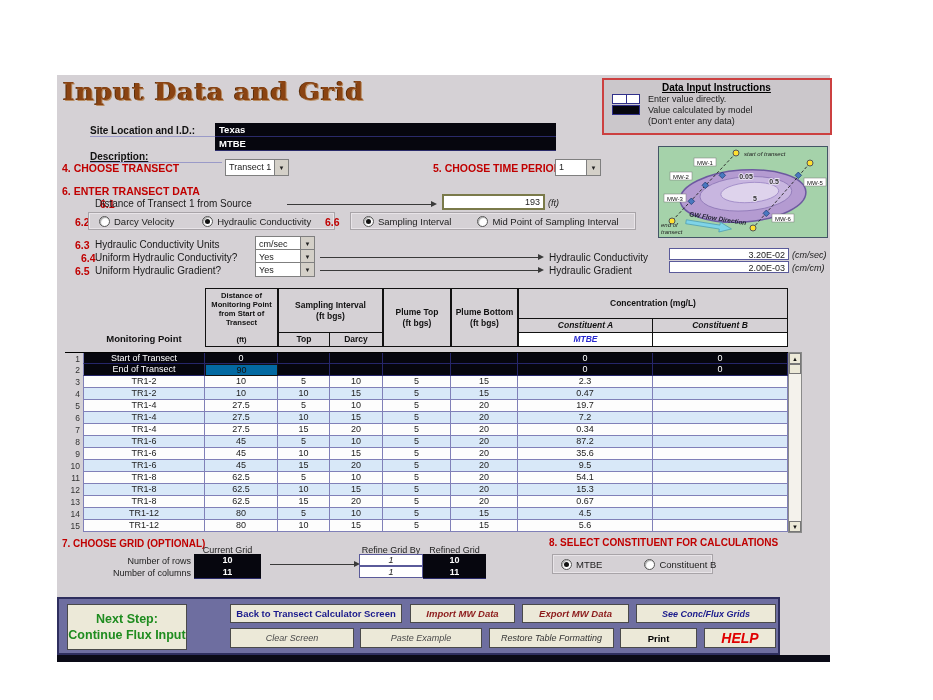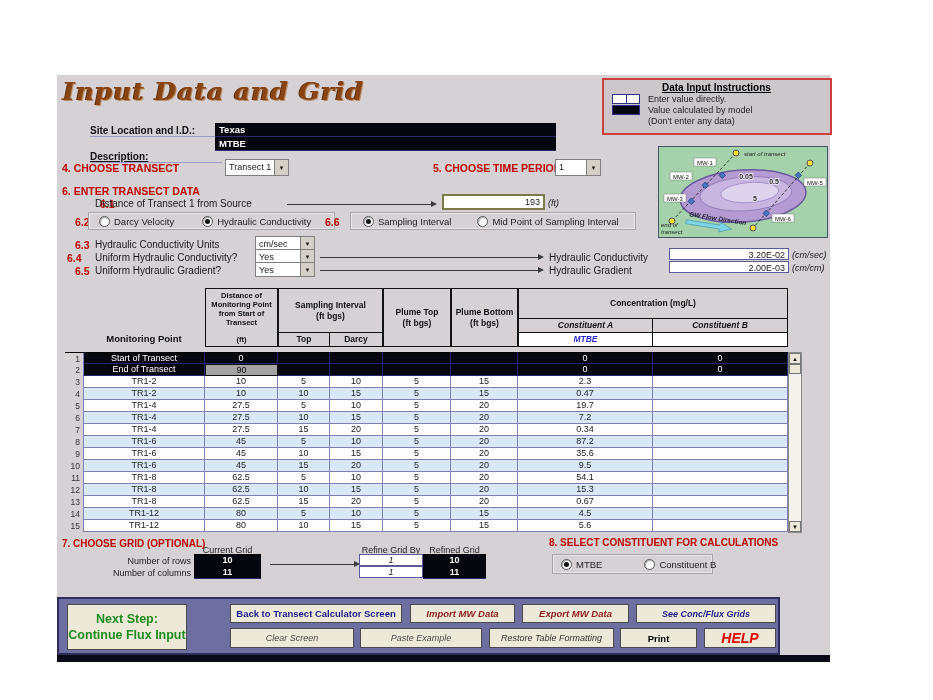--- a/index.html
+++ b/index.html
@@ -3,21 +3,21 @@
 <meta charset="utf-8">
 <style>
   html,body{margin:0;padding:0;background:#fff;}
   body{font-family:"Liberation Sans",sans-serif;-webkit-font-smoothing:antialiased;}
   #stage{position:relative;width:933px;height:700px;background:#fff;overflow:hidden;}
   .abs{position:absolute;}
   #main-title{position:absolute;top:12px;left:0;width:100%;text-align:center;
     font-size:28px;font-weight:bold;letter-spacing:.5px;color:#000;}
   #panel{position:absolute;left:57px;top:75px;width:773px;height:587px;background:#d5d1d5;}
   #sheet-heading{position:absolute;left:6px;top:2px;font-family:"DejaVu Serif",serif;
-    font-weight:bold;font-style:italic;font-size:25px;color:#8a4312;
+    font-weight:bold;font-size:25px;color:#8a4312;
     text-shadow:1px 1px 0 #b98d62, -1px 0 0 #5a2d08;letter-spacing:1px;}
   .redlbl{color:#c00000;font-weight:bold;font-size:10.5px;}
   .lbl{font-size:10px;color:#1a1a1a;}
   .boldlbl{font-size:10px;font-weight:bold;color:#111;}
   
   #instructions{position:absolute;left:545px;top:3px;width:226px;height:53px;
     background:#cbc7cb;border:2px solid #cc4040;}
   #instructions .t{font-size:10px;font-weight:bold;text-decoration:underline;margin:2px 0 1px 58px;}
   .ins-row{display:flex;align-items:center;font-size:9px;color:#222;margin:1px 0 0 8px;}
   .swatch-white{width:26px;height:8px;background:#fff;border:1px solid #30308a;margin-right:8px;position:relative;}
@@ -58,21 +58,21 @@
   
   #rows{position:absolute;left:8px;top:277px;}
   .trow{display:flex;height:12px;box-sizing:border-box;}
   .gut{width:18px;font-size:8.5px;color:#333;text-align:right;padding-right:3px;line-height:12px;box-sizing:border-box;}
   .cell{box-sizing:border-box;border-right:1px solid #8080b8;border-bottom:1px solid #8080b8;
     font-size:9px;line-height:11px;text-align:center;color:#222;overflow:hidden;}
   .cell.first{border-left:1px solid #8080b8;}
   .trow.w .cell{background:#fdfdfd;}
   .trow.b .cell{background:#d8e8f8;}
   .trow.k .cell{background:#06060e;color:#fff;border-right:1px solid #26266a;border-bottom:1px solid #26266a;}
-  .trow.k .cell.wcell{background:#a3a3a3;color:#111;border:1px solid #111;}
+  .trow.k .cell.wcell{background:#0369a1;color:#111;border:1px solid #111;}
   
   #vscroll{position:absolute;left:731px;top:277px;width:14px;height:181px;background:#f4f2ec;
     border:1px solid #8a8a8a;box-sizing:border-box;}
   .sbtn{position:absolute;left:0;width:12px;height:11px;background:#ece9d8;border:1px solid #777;
     box-sizing:border-box;display:flex;align-items:center;justify-content:center;font-size:6px;color:#111;}
   .sbtn.up{top:0;} .sbtn.up::after{content:"▲";}
   .sbtn.down{bottom:0;} .sbtn.down::after{content:"▼";}
   .sthumb{position:absolute;left:0;top:11px;width:12px;height:10px;background:#ece9d8;border:1px solid #777;box-sizing:border-box;}
   
   .gblack{position:absolute;background:#06060e;color:#fff;font-size:9px;font-weight:bold;
@@ -161,21 +161,21 @@
         </span>
     </div>
 
     <div class="abs redlbl" style="left:18px;top:164px;">6.3</div>
     <div class="abs lbl" style="left:38px;top:164px;">Hydraulic Conductivity Units</div>
     <div class="dd" style="left:198px;top:161px;width:60px;height:15px;">
       <span class="dd-txt">cm/sec</span>
       <span class="dd-btn"></span>
     </div>
 
-    <div class="abs redlbl" style="left:10px;top:177px;">6.4</div>
+    <div class="abs redlbl" style="left:24px;top:177px;">6.4</div>
     <div class="abs lbl" style="left:38px;top:177px;">Uniform Hydraulic Conductivity?</div>
     <div class="dd" style="left:198px;top:174px;width:60px;height:15px;">
       <span class="dd-txt">Yes</span>
       <span class="dd-btn"></span>
     </div>
     <div class="harrow" style="left:263px;top:182px;width:222px;"></div>
     <div class="abs lbl" style="left:492px;top:177px;">Hydraulic Conductivity</div>
     <div class="valbox" style="left:612px;top:173px;width:120px;height:12px;">3.20E-02</div>
     <div class="unit" style="left:735px;top:175px;">(cm/sec)</div>
 

